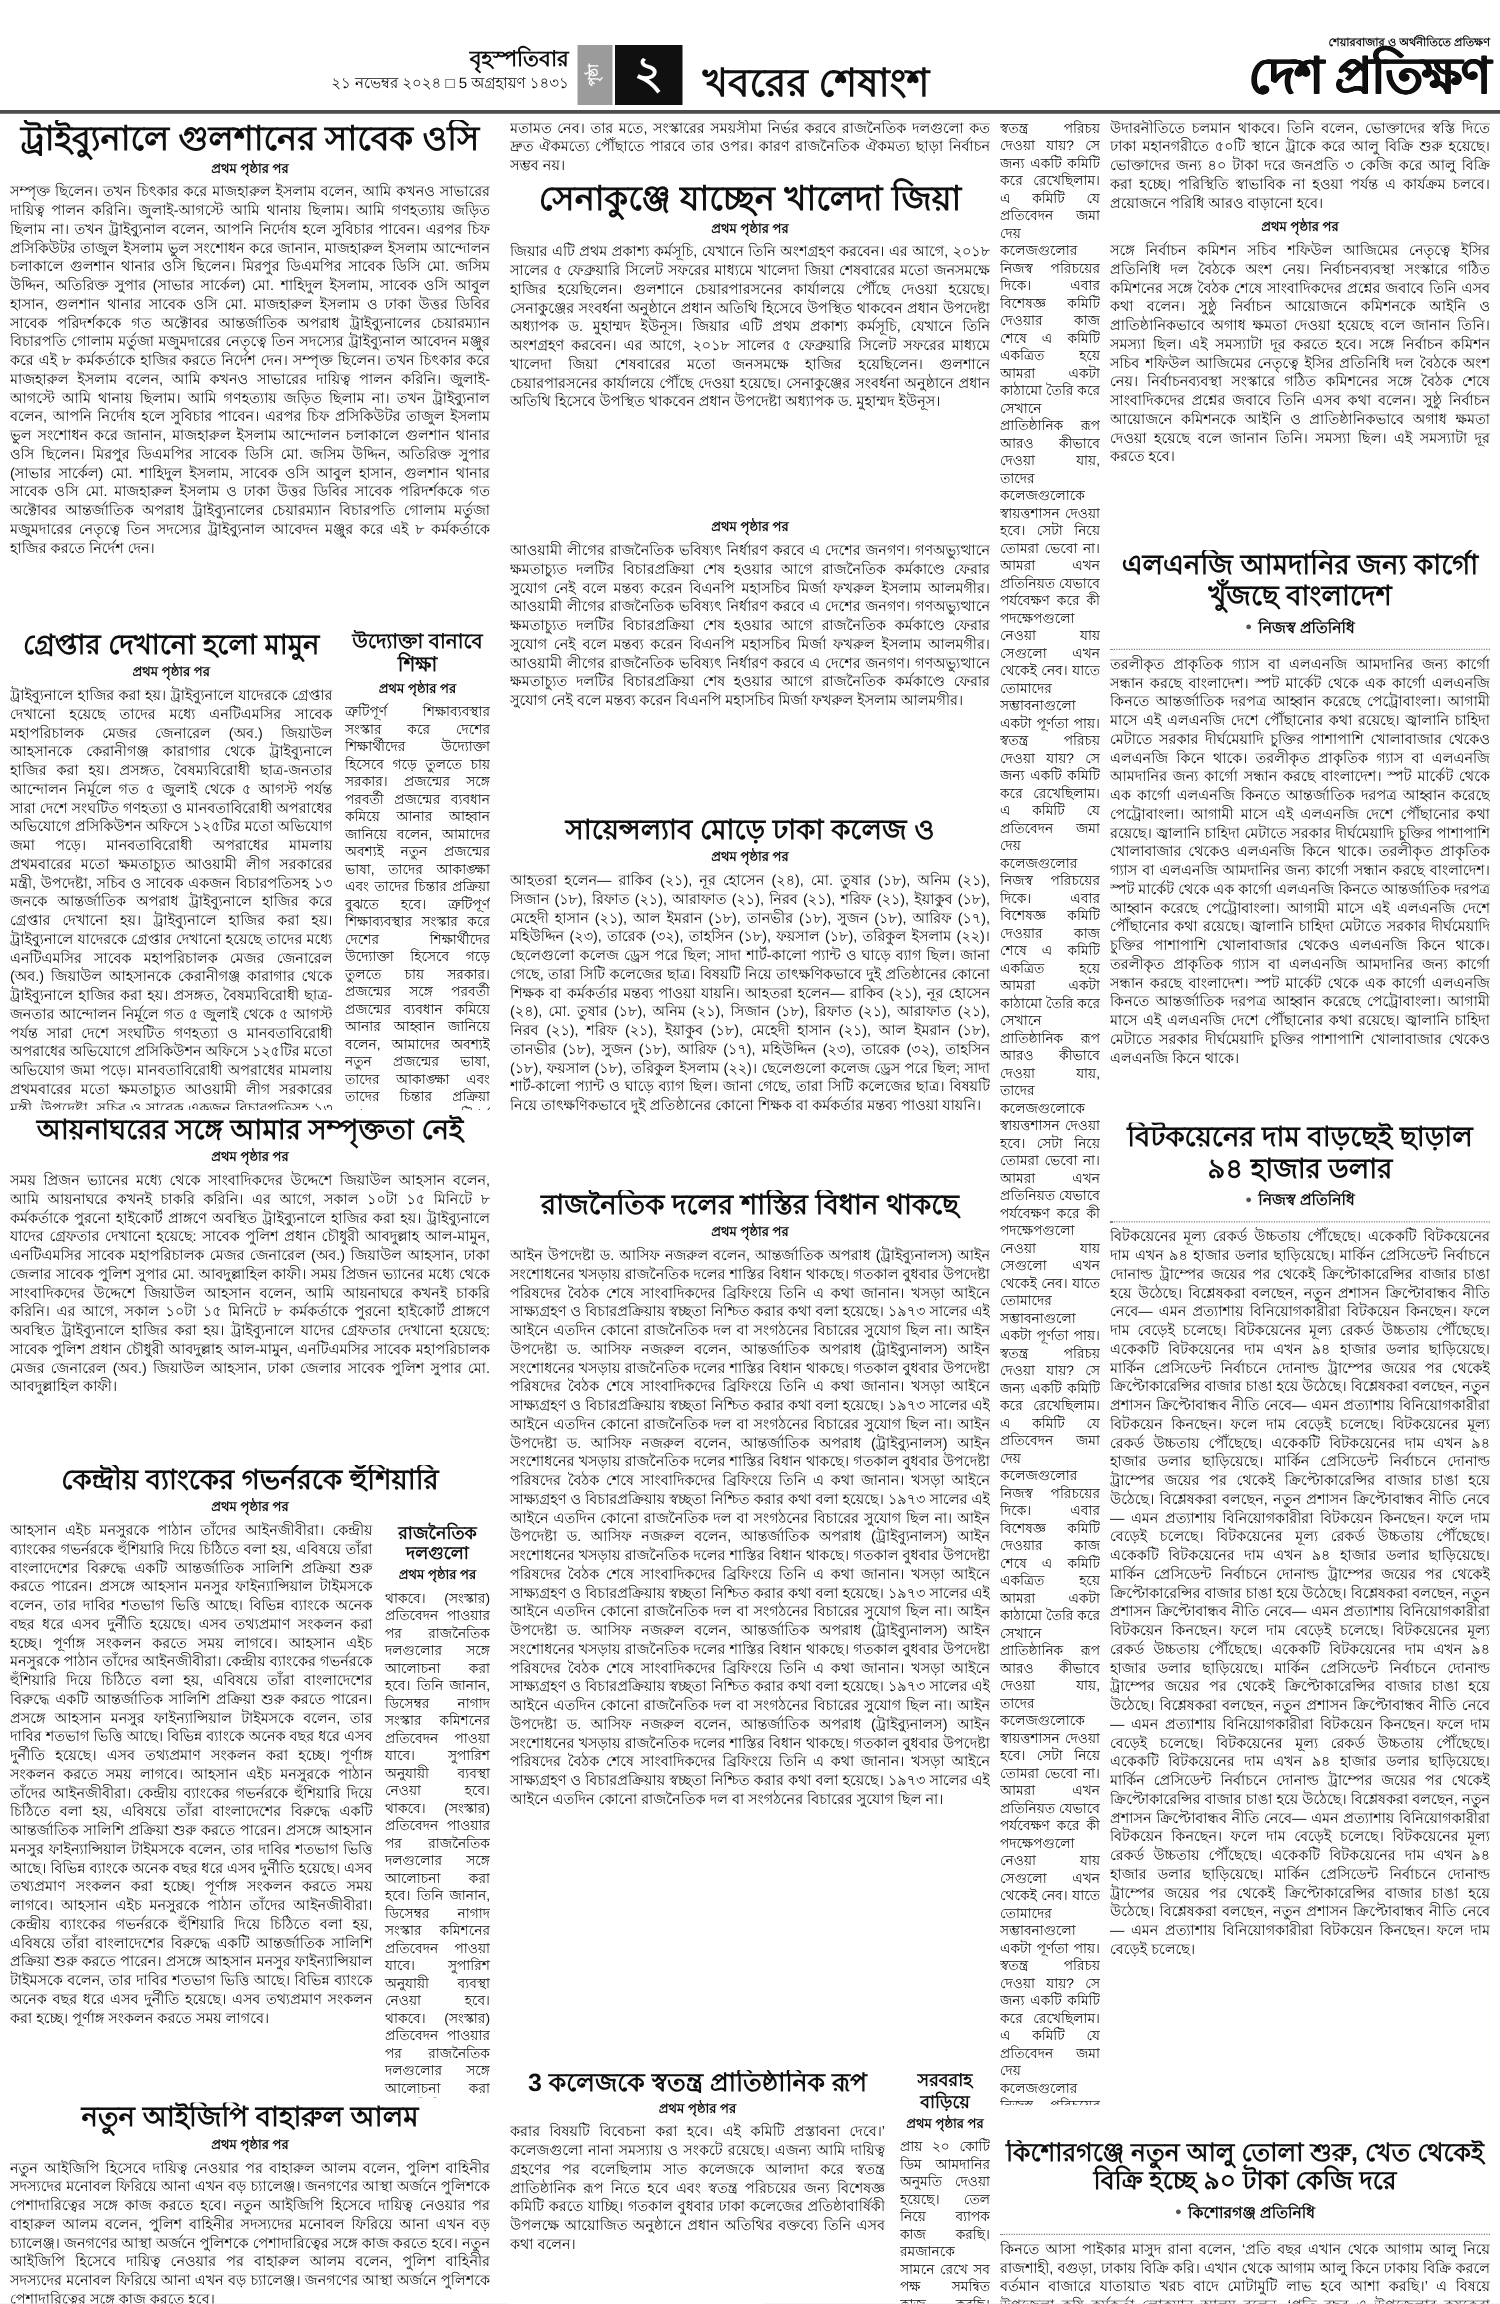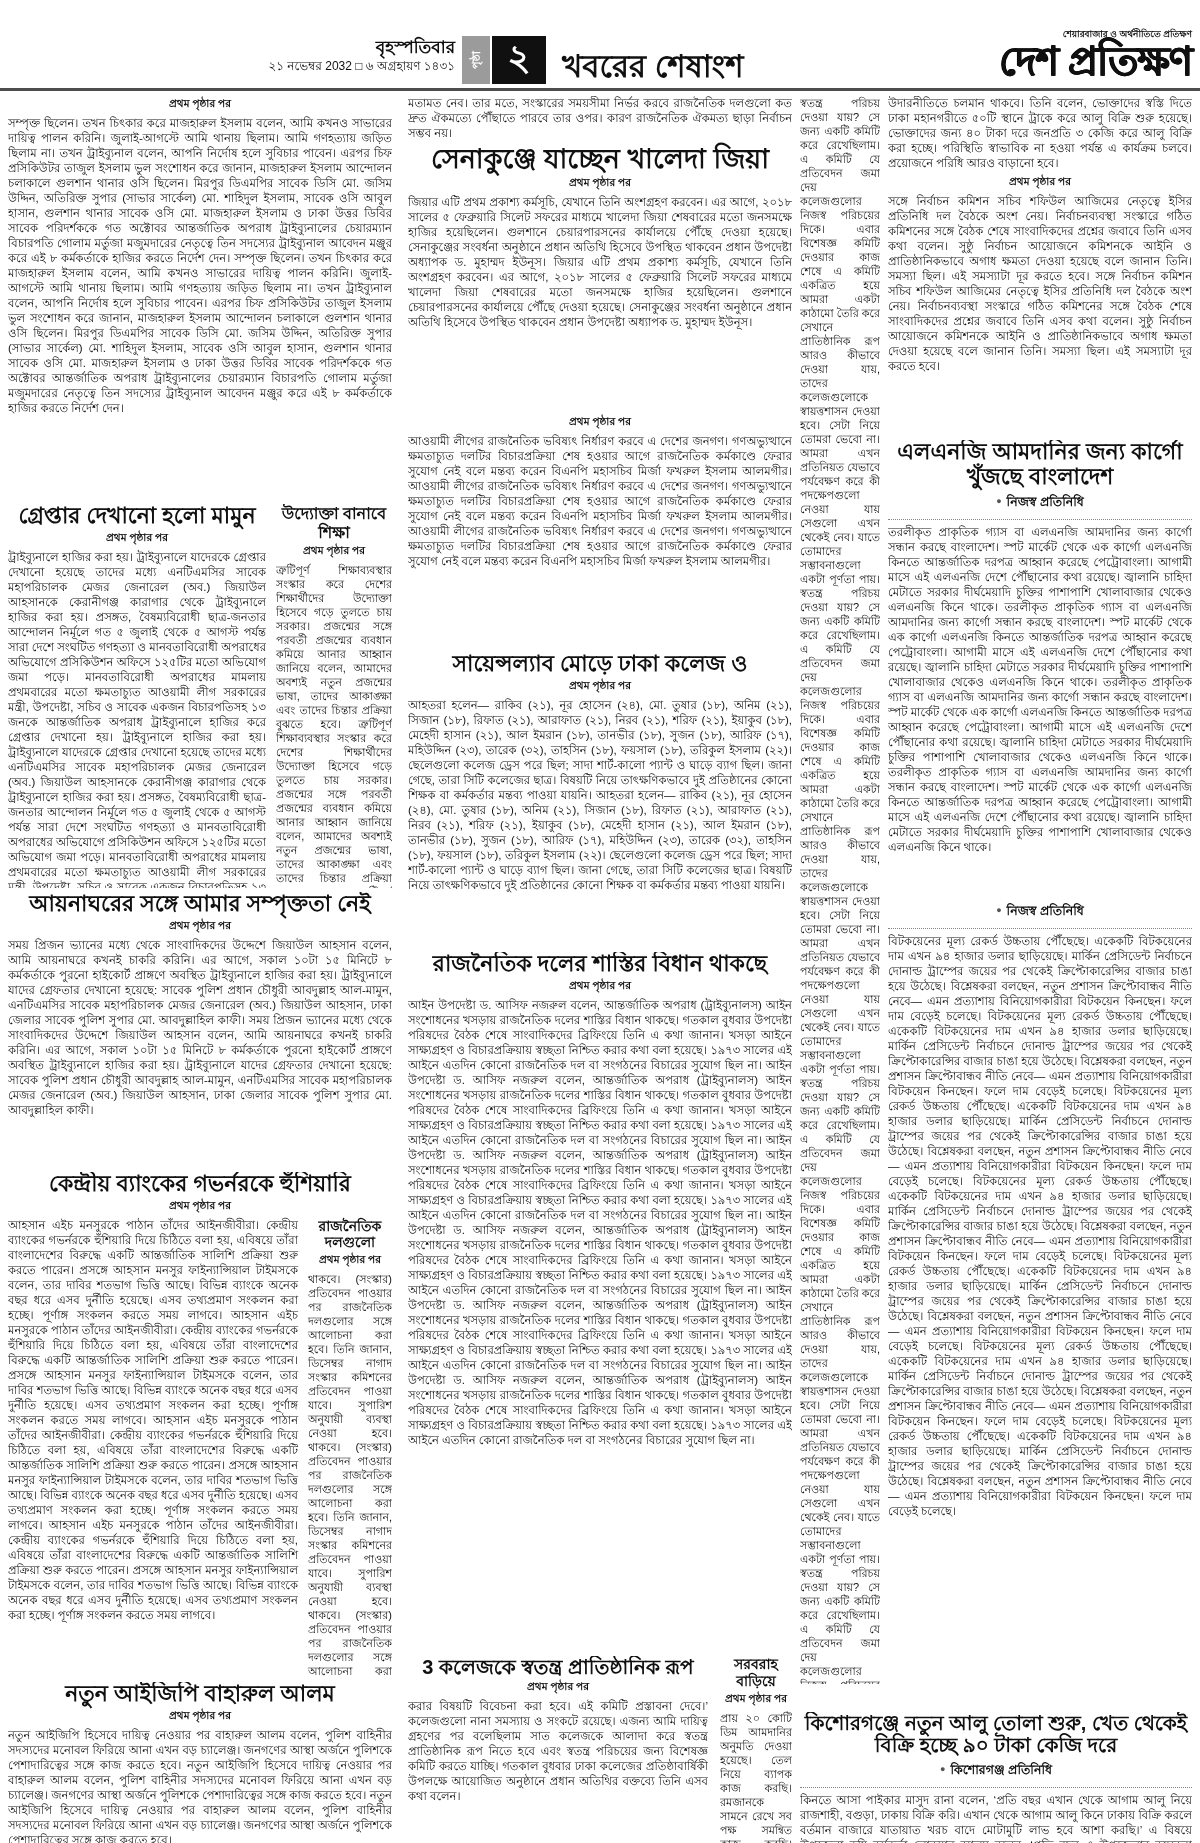--- a/index.html
+++ b/index.html
@@ -34,32 +34,33 @@
   .logo{font-size:40px;font-weight:bold;letter-spacing:-1px;text-shadow:0.6px 0 0 #000, -0.6px 0 0 #000;}
   .toprule{position:absolute;left:0;top:88px;width:1200px;height:3px;background:#4d4d4d;}
 </style>
 </head>
 <body>
 
 <div class="page">
 
   <div class="dateblock">
     <div class="day">বৃহস্পতিবার</div>
-    <div class="dateline">২১ নভেম্বর 2032 □ ৬ অগ্রহায়ণ ১৪৩১</div>
+    <div class="dateline">২১ নভেম্বর ২০২৪ □ 5 অগ্রহায়ণ ১৪৩১</div>
   </div>
   <div class="pglabel">পৃষ্ঠা</div>
   <div class="pgnum">২</div>
   <div class="sectitle">খবরের শেষাংশ</div>
   <div class="masthead">
     <div class="tagline">শেয়ারবাজার ও অর্থনীতিতে প্রতিক্ষণ</div>
     <div class="logo">দেশ প্রতিক্ষণ</div>
   </div>
   <div class="toprule"></div>
 
   <div class="box" style="left:8px;top:96px;width:384px;height:404px;">
+    <div class="h1">ট্রাইব্যুনালে গুলশানের সাবেক ওসি</div>
     <div class="cont">প্রথম পৃষ্ঠার পর</div>
     <p class="bd">সম্পৃক্ত ছিলেন। তখন চিৎকার করে মাজহারুল ইসলাম বলেন, আমি কখনও সাভারের দায়িত্ব পালন করিনি। জুলাই-আগস্টে আমি থানায় ছিলাম। আমি গণহত্যায় জড়িত ছিলাম না। তখন ট্রাইব্যুনাল বলেন, আপনি নির্দোষ হলে সুবিচার পাবেন। এরপর চিফ প্রসিকিউটর তাজুল ইসলাম ভুল সংশোধন করে জানান, মাজহারুল ইসলাম আন্দোলন চলাকালে গুলশান থানার ওসি ছিলেন। মিরপুর ডিএমপির সাবেক ডিসি মো. জসিম উদ্দিন, অতিরিক্ত সুপার (সাভার সার্কেল) মো. শাহিদুল ইসলাম, সাবেক ওসি আবুল হাসান, গুলশান থানার সাবেক ওসি মো. মাজহারুল ইসলাম ও ঢাকা উত্তর ডিবির সাবেক পরিদর্শককে গত অক্টোবর আন্তর্জাতিক অপরাধ ট্রাইব্যুনালের চেয়ারম্যান বিচারপতি গোলাম মর্তুজা মজুমদারের নেতৃত্বে তিন সদস্যের ট্রাইব্যুনাল আবেদন মঞ্জুর করে এই ৮ কর্মকর্তাকে হাজির করতে নির্দেশ দেন। সম্পৃক্ত ছিলেন। তখন চিৎকার করে মাজহারুল ইসলাম বলেন, আমি কখনও সাভারের দায়িত্ব পালন করিনি। জুলাই-আগস্টে আমি থানায় ছিলাম। আমি গণহত্যায় জড়িত ছিলাম না। তখন ট্রাইব্যুনাল বলেন, আপনি নির্দোষ হলে সুবিচার পাবেন। এরপর চিফ প্রসিকিউটর তাজুল ইসলাম ভুল সংশোধন করে জানান, মাজহারুল ইসলাম আন্দোলন চলাকালে গুলশান থানার ওসি ছিলেন। মিরপুর ডিএমপির সাবেক ডিসি মো. জসিম উদ্দিন, অতিরিক্ত সুপার (সাভার সার্কেল) মো. শাহিদুল ইসলাম, সাবেক ওসি আবুল হাসান, গুলশান থানার সাবেক ওসি মো. মাজহারুল ইসলাম ও ঢাকা উত্তর ডিবির সাবেক পরিদর্শককে গত অক্টোবর আন্তর্জাতিক অপরাধ ট্রাইব্যুনালের চেয়ারম্যান বিচারপতি গোলাম মর্তুজা মজুমদারের নেতৃত্বে তিন সদস্যের ট্রাইব্যুনাল আবেদন মঞ্জুর করে এই ৮ কর্মকর্তাকে হাজির করতে নির্দেশ দেন।</p>
   </div>
 
   <div class="box" style="left:8px;top:504px;width:258px;height:384px;">
     <div class="h2">গ্রেপ্তার দেখানো হলো মামুন</div>
     <div class="cont">প্রথম পৃষ্ঠার পর</div>
     <p class="bd">ট্রাইব্যুনালে হাজির করা হয়। ট্রাইব্যুনালে যাদেরকে গ্রেপ্তার দেখানো হয়েছে তাদের মধ্যে এনটিএমসির সাবেক মহাপরিচালক মেজর জেনারেল (অব.) জিয়াউল আহসানকে কেরানীগঞ্জ কারাগার থেকে ট্রাইব্যুনালে হাজির করা হয়। প্রসঙ্গত, বৈষম্যবিরোধী ছাত্র-জনতার আন্দোলন নির্মূলে গত ৫ জুলাই থেকে ৫ আগস্ট পর্যন্ত সারা দেশে সংঘটিত গণহত্যা ও মানবতাবিরোধী অপরাধের অভিযোগে প্রসিকিউশন অফিসে ১২৫টির মতো অভিযোগ জমা পড়ে। মানবতাবিরোধী অপরাধের মামলায় প্রথমবারের মতো ক্ষমতাচ্যুত আওয়ামী লীগ সরকারের মন্ত্রী, উপদেষ্টা, সচিব ও সাবেক একজন বিচারপতিসহ ১৩ জনকে আন্তর্জাতিক অপরাধ ট্রাইব্যুনালে হাজির করে গ্রেপ্তার দেখানো হয়। ট্রাইব্যুনালে হাজির করা হয়। ট্রাইব্যুনালে যাদেরকে গ্রেপ্তার দেখানো হয়েছে তাদের মধ্যে এনটিএমসির সাবেক মহাপরিচালক মেজর জেনারেল (অব.) জিয়াউল আহসানকে কেরানীগঞ্জ কারাগার থেকে ট্রাইব্যুনালে হাজির করা হয়। প্রসঙ্গত, বৈষম্যবিরোধী ছাত্র-জনতার আন্দোলন নির্মূলে গত ৫ জুলাই থেকে ৫ আগস্ট পর্যন্ত সারা দেশে সংঘটিত গণহত্যা ও মানবতাবিরোধী অপরাধের অভিযোগে প্রসিকিউশন অফিসে ১২৫টির মতো অভিযোগ জমা পড়ে। মানবতাবিরোধী অপরাধের মামলায় প্রথমবারের মতো ক্ষমতাচ্যুত আওয়ামী লীগ সরকারের মন্ত্রী, উপদেষ্টা, সচিব ও সাবেক একজন বিচারপতিসহ ১৩ জনকে আন্তর্জাতিক অপরাধ ট্রাইব্যুনালে হাজির করে গ্রেপ্তার দেখানো হয়।</p>
   </div>
 
@@ -142,20 +143,21 @@
     <p class="bd">সঙ্গে নির্বাচন কমিশন সচিব শফিউল আজিমের নেতৃত্বে ইসির প্রতিনিধি দল বৈঠকে অংশ নেয়। নির্বাচনব্যবস্থা সংস্কারে গঠিত কমিশনের সঙ্গে বৈঠক শেষে সাংবাদিকদের প্রশ্নের জবাবে তিনি এসব কথা বলেন। সুষ্ঠু নির্বাচন আয়োজনে কমিশনকে আইনি ও প্রাতিষ্ঠানিকভাবে অগাধ ক্ষমতা দেওয়া হয়েছে বলে জানান তিনি। সমস্যা ছিল। এই সমস্যাটা দূর করতে হবে। সঙ্গে নির্বাচন কমিশন সচিব শফিউল আজিমের নেতৃত্বে ইসির প্রতিনিধি দল বৈঠকে অংশ নেয়। নির্বাচনব্যবস্থা সংস্কারে গঠিত কমিশনের সঙ্গে বৈঠক শেষে সাংবাদিকদের প্রশ্নের জবাবে তিনি এসব কথা বলেন। সুষ্ঠু নির্বাচন আয়োজনে কমিশনকে আইনি ও প্রাতিষ্ঠানিকভাবে অগাধ ক্ষমতা দেওয়া হয়েছে বলে জানান তিনি। সমস্যা ছিল। এই সমস্যাটা দূর করতে হবে।</p>
   </div>
 
   <div class="box" style="left:888px;top:440px;width:304px;height:456px;">
     <div class="h2">এলএনজি আমদানির জন্য কার্গো খুঁজছে বাংলাদেশ</div>
     <div class="byline"><span class="dot">●</span><span>নিজস্ব প্রতিনিধি</span></div>
     <p class="bd">তরলীকৃত প্রাকৃতিক গ্যাস বা এলএনজি আমদানির জন্য কার্গো সন্ধান করছে বাংলাদেশ। স্পট মার্কেট থেকে এক কার্গো এলএনজি কিনতে আন্তর্জাতিক দরপত্র আহ্বান করেছে পেট্রোবাংলা। আগামী মাসে এই এলএনজি দেশে পৌঁছানোর কথা রয়েছে। জ্বালানি চাহিদা মেটাতে সরকার দীর্ঘমেয়াদি চুক্তির পাশাপাশি খোলাবাজার থেকেও এলএনজি কিনে থাকে। তরলীকৃত প্রাকৃতিক গ্যাস বা এলএনজি আমদানির জন্য কার্গো সন্ধান করছে বাংলাদেশ। স্পট মার্কেট থেকে এক কার্গো এলএনজি কিনতে আন্তর্জাতিক দরপত্র আহ্বান করেছে পেট্রোবাংলা। আগামী মাসে এই এলএনজি দেশে পৌঁছানোর কথা রয়েছে। জ্বালানি চাহিদা মেটাতে সরকার দীর্ঘমেয়াদি চুক্তির পাশাপাশি খোলাবাজার থেকেও এলএনজি কিনে থাকে। তরলীকৃত প্রাকৃতিক গ্যাস বা এলএনজি আমদানির জন্য কার্গো সন্ধান করছে বাংলাদেশ। স্পট মার্কেট থেকে এক কার্গো এলএনজি কিনতে আন্তর্জাতিক দরপত্র আহ্বান করেছে পেট্রোবাংলা। আগামী মাসে এই এলএনজি দেশে পৌঁছানোর কথা রয়েছে। জ্বালানি চাহিদা মেটাতে সরকার দীর্ঘমেয়াদি চুক্তির পাশাপাশি খোলাবাজার থেকেও এলএনজি কিনে থাকে। তরলীকৃত প্রাকৃতিক গ্যাস বা এলএনজি আমদানির জন্য কার্গো সন্ধান করছে বাংলাদেশ। স্পট মার্কেট থেকে এক কার্গো এলএনজি কিনতে আন্তর্জাতিক দরপত্র আহ্বান করেছে পেট্রোবাংলা। আগামী মাসে এই এলএনজি দেশে পৌঁছানোর কথা রয়েছে। জ্বালানি চাহিদা মেটাতে সরকার দীর্ঘমেয়াদি চুক্তির পাশাপাশি খোলাবাজার থেকেও এলএনজি কিনে থাকে।</p>
   </div>
 
   <div class="box" style="left:888px;top:898px;width:304px;height:786px;">
+    <div class="h2">বিটকয়েনের দাম বাড়ছেই ছাড়াল ৯৪ হাজার ডলার</div>
     <div class="byline"><span class="dot">●</span><span>নিজস্ব প্রতিনিধি</span></div>
     <p class="bd">বিটকয়েনের মূল্য রেকর্ড উচ্চতায় পৌঁছেছে। একেকটি বিটকয়েনের দাম এখন ৯৪ হাজার ডলার ছাড়িয়েছে। মার্কিন প্রেসিডেন্ট নির্বাচনে দোনাল্ড ট্রাম্পের জয়ের পর থেকেই ক্রিপ্টোকারেন্সির বাজার চাঙা হয়ে উঠেছে। বিশ্লেষকরা বলছেন, নতুন প্রশাসন ক্রিপ্টোবান্ধব নীতি নেবে— এমন প্রত্যাশায় বিনিয়োগকারীরা বিটকয়েন কিনছেন। ফলে দাম বেড়েই চলেছে। বিটকয়েনের মূল্য রেকর্ড উচ্চতায় পৌঁছেছে। একেকটি বিটকয়েনের দাম এখন ৯৪ হাজার ডলার ছাড়িয়েছে। মার্কিন প্রেসিডেন্ট নির্বাচনে দোনাল্ড ট্রাম্পের জয়ের পর থেকেই ক্রিপ্টোকারেন্সির বাজার চাঙা হয়ে উঠেছে। বিশ্লেষকরা বলছেন, নতুন প্রশাসন ক্রিপ্টোবান্ধব নীতি নেবে— এমন প্রত্যাশায় বিনিয়োগকারীরা বিটকয়েন কিনছেন। ফলে দাম বেড়েই চলেছে। বিটকয়েনের মূল্য রেকর্ড উচ্চতায় পৌঁছেছে। একেকটি বিটকয়েনের দাম এখন ৯৪ হাজার ডলার ছাড়িয়েছে। মার্কিন প্রেসিডেন্ট নির্বাচনে দোনাল্ড ট্রাম্পের জয়ের পর থেকেই ক্রিপ্টোকারেন্সির বাজার চাঙা হয়ে উঠেছে। বিশ্লেষকরা বলছেন, নতুন প্রশাসন ক্রিপ্টোবান্ধব নীতি নেবে— এমন প্রত্যাশায় বিনিয়োগকারীরা বিটকয়েন কিনছেন। ফলে দাম বেড়েই চলেছে। বিটকয়েনের মূল্য রেকর্ড উচ্চতায় পৌঁছেছে। একেকটি বিটকয়েনের দাম এখন ৯৪ হাজার ডলার ছাড়িয়েছে। মার্কিন প্রেসিডেন্ট নির্বাচনে দোনাল্ড ট্রাম্পের জয়ের পর থেকেই ক্রিপ্টোকারেন্সির বাজার চাঙা হয়ে উঠেছে। বিশ্লেষকরা বলছেন, নতুন প্রশাসন ক্রিপ্টোবান্ধব নীতি নেবে— এমন প্রত্যাশায় বিনিয়োগকারীরা বিটকয়েন কিনছেন। ফলে দাম বেড়েই চলেছে। বিটকয়েনের মূল্য রেকর্ড উচ্চতায় পৌঁছেছে। একেকটি বিটকয়েনের দাম এখন ৯৪ হাজার ডলার ছাড়িয়েছে। মার্কিন প্রেসিডেন্ট নির্বাচনে দোনাল্ড ট্রাম্পের জয়ের পর থেকেই ক্রিপ্টোকারেন্সির বাজার চাঙা হয়ে উঠেছে। বিশ্লেষকরা বলছেন, নতুন প্রশাসন ক্রিপ্টোবান্ধব নীতি নেবে— এমন প্রত্যাশায় বিনিয়োগকারীরা বিটকয়েন কিনছেন। ফলে দাম বেড়েই চলেছে। বিটকয়েনের মূল্য রেকর্ড উচ্চতায় পৌঁছেছে। একেকটি বিটকয়েনের দাম এখন ৯৪ হাজার ডলার ছাড়িয়েছে। মার্কিন প্রেসিডেন্ট নির্বাচনে দোনাল্ড ট্রাম্পের জয়ের পর থেকেই ক্রিপ্টোকারেন্সির বাজার চাঙা হয়ে উঠেছে। বিশ্লেষকরা বলছেন, নতুন প্রশাসন ক্রিপ্টোবান্ধব নীতি নেবে— এমন প্রত্যাশায় বিনিয়োগকারীরা বিটকয়েন কিনছেন। ফলে দাম বেড়েই চলেছে। বিটকয়েনের মূল্য রেকর্ড উচ্চতায় পৌঁছেছে। একেকটি বিটকয়েনের দাম এখন ৯৪ হাজার ডলার ছাড়িয়েছে। মার্কিন প্রেসিডেন্ট নির্বাচনে দোনাল্ড ট্রাম্পের জয়ের পর থেকেই ক্রিপ্টোকারেন্সির বাজার চাঙা হয়ে উঠেছে। বিশ্লেষকরা বলছেন, নতুন প্রশাসন ক্রিপ্টোবান্ধব নীতি নেবে— এমন প্রত্যাশায় বিনিয়োগকারীরা বিটকয়েন কিনছেন। ফলে দাম বেড়েই চলেছে।</p>
   </div>
 
   <div class="box" style="left:800px;top:1688px;width:392px;height:155px;margin-top:24px;">
     <div class="h2" style="font-size:20px;">কিশোরগঞ্জে নতুন আলু তোলা শুরু, খেত থেকেই বিক্রি হচ্ছে ৯০ টাকা কেজি দরে</div>
     <div class="byline"><span class="dot">●</span><span>কিশোরগঞ্জ প্রতিনিধি</span></div>
     <p class="bd">কিনতে আসা পাইকার মাসুদ রানা বলেন, ‘প্রতি বছর এখান থেকে আগাম আলু নিয়ে রাজশাহী, বগুড়া, ঢাকায় বিক্রি করি। এখান থেকে আগাম আলু কিনে ঢাকায় বিক্রি করলে বর্তমান বাজারে যাতায়াত খরচ বাদে মোটামুটি লাভ হবে আশা করছি।’ এ বিষয়ে উপজেলা কৃষি কর্মকর্তা লোকমান আলম বলেন, ‘প্রতি বছর এ উপজেলার কৃষকেরা আগাম সেভেন জাতের আলু চাষ করে থাকেন। আবহাওয়া অনুকূলে থাকায় আগাম আলু তোলা শুরু হয়েছে। এ বছর ৬ হাজার ৭০০ হেক্টর জমিতে আলু চাষের লক্ষ্যমাত্রা নির্ধারণ করা হয়েছে। এর মধ্যে আগাম আলু ৪ হাজার ৭০০ হেক্টর। এবার কৃষক আগাম আলু ৯০ টাকা কেজি দরে বিক্রি করছেন।’</p>
   </div>
 

